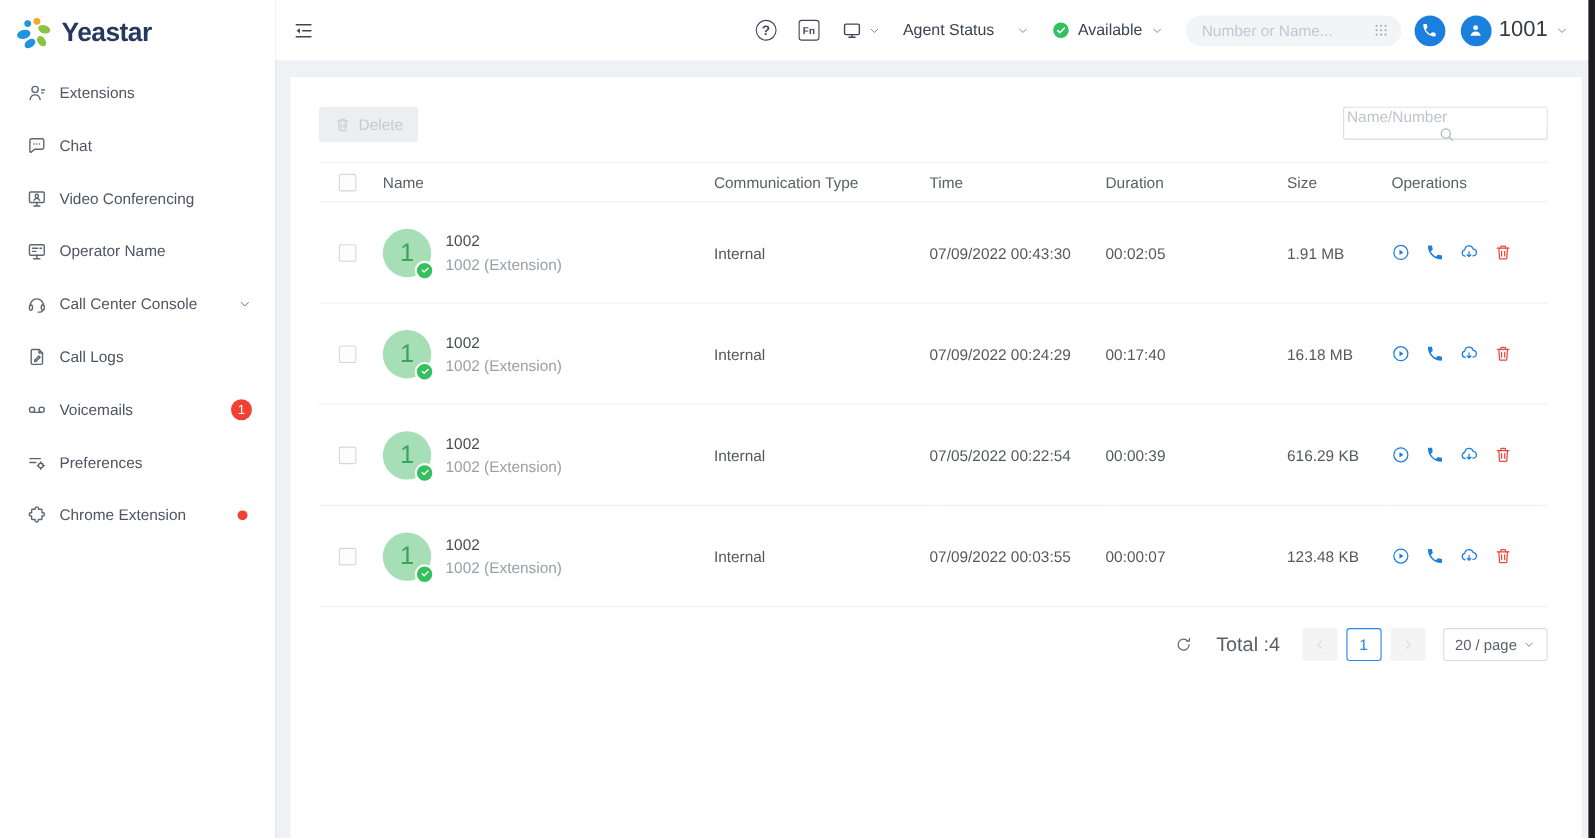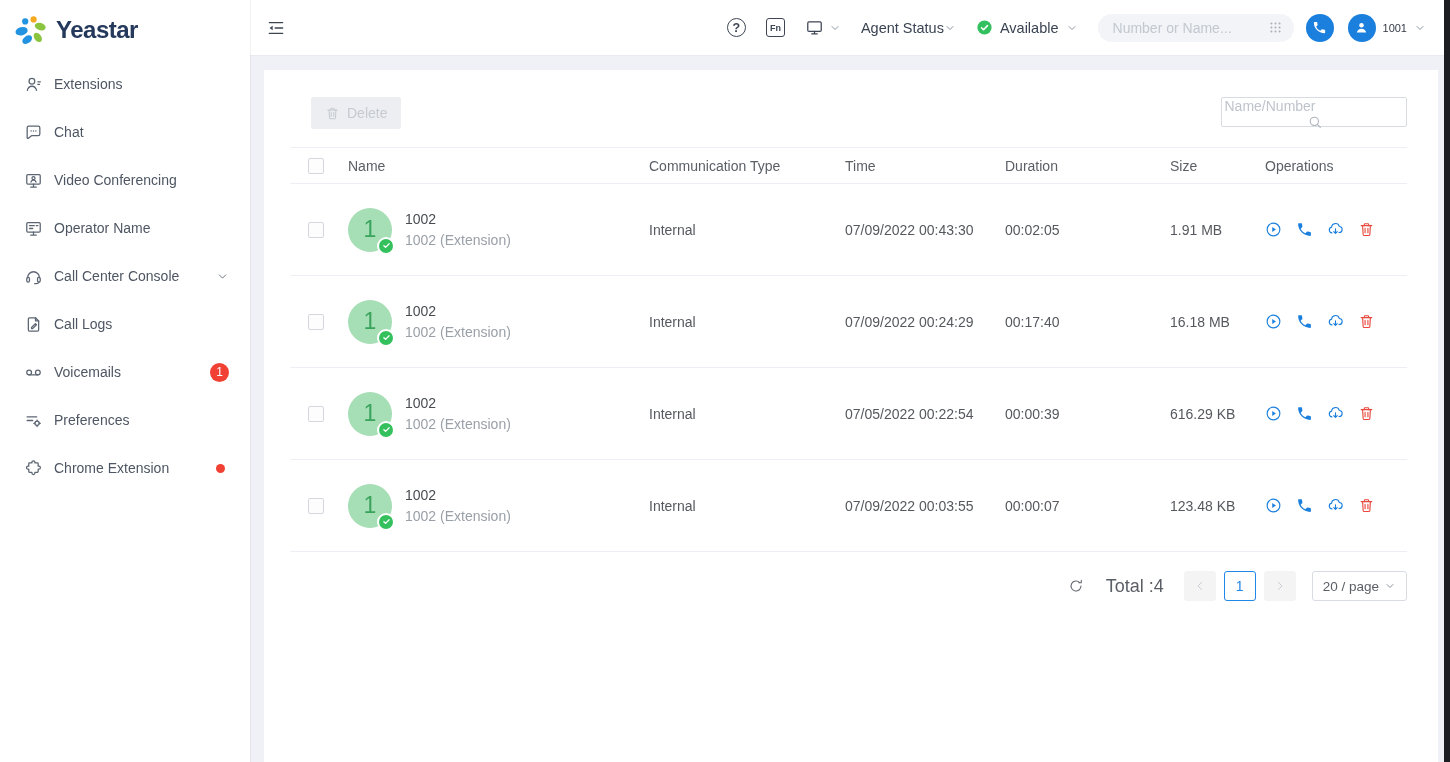--- a/index.html
+++ b/index.html
@@ -56,49 +56,49 @@
   }
   .fn-key {
     width: 19px; height: 19px; border-radius: 3px; border: 1.6px solid #3e4654;
     display: flex; align-items: center; justify-content: center;
     font-size: 9px; font-weight: 700; color: #3e4654;
   }
   .tb-svg { width: 19px; height: 19px; }
   .chev { width: 12px; height: 12px; color: #707a89; display: flex; }
   .chev svg { width: 100%; height: 100%; }
   .monitor-group { display: flex; align-items: center; gap: 5px; background: none; border: none; cursor: pointer; color: #3e4654; }
-  .agent-status, .presence { display: flex; align-items: center; gap: 0; font-size: 14.5px; color: #3a4352; background: none; border: none; cursor: pointer; }
+  .agent-status, .presence { display: flex; align-items: center; gap: 20px; font-size: 14.5px; color: #3a4352; background: none; border: none; cursor: pointer; }
   .presence { gap: 7px; }
   .check-circle { width: 17px; height: 17px; color: #33c05f; display: flex; }
   .check-circle svg { width: 100%; height: 100%; }
   .search-pill {
     width: 196px; height: 28px; background: #f2f4f7; border-radius: 14px;
     display: flex; align-items: center; padding: 0 11px 0 15px;
   }
   .search-pill input { border: none; background: transparent; outline: none; flex: 1; min-width: 0; font-size: 14px; color: #333; font-family: inherit; }
   .search-pill input::placeholder { color: #c3c8d0; }
   .dialpad { width: 15px; height: 15px; color: #a9aeb8; display: flex; cursor: pointer; }
   .dialpad svg { width: 100%; height: 100%; }
   .round-btn {
     width: 28px; height: 28px; border-radius: 50%; background: #1a7fdd; border: none;
     display: flex; align-items: center; justify-content: center; color: #fff; cursor: pointer; flex: none;
   }
   .round-btn svg { width: 15px; height: 15px; }
   .call-btn { margin-left: -8px; }
   .user-group { display: flex; align-items: center; gap: 7px; background: none; border: none; cursor: pointer; margin-left: -6px; }
-  .ext-label { font-size: 11px; color: #333a46; }
+  .ext-label { font-size: 20px; color: #333a46; }
 
   
   .content { flex: 1; background: #eff1f6; padding: 14px 12px 0 14px; overflow: hidden; }
   .card { background: #fff; height: 100%; padding: 27px 31px 0 26px; }
   .toolbar { display: flex; justify-content: space-between; align-items: flex-start; margin-bottom: 18px; }
   .delete-btn {
     height: 32px; padding: 0 14px; background: #eceef1; border: none; border-radius: 2px;
     color: #c6cad1; font-size: 14px; display: flex; align-items: center; gap: 7px;
-    font-family: inherit; cursor: not-allowed; margin-left: 21px;
+    font-family: inherit; cursor: not-allowed;
   }
   .delete-btn svg { width: 15px; height: 15px; }
   .search-box {
     width: 186px; height: 30px; border: 1px solid #d8dbe2; border-radius: 2px;
     display: flex; align-items: center; padding: 0 9px 0 11px; background: #fff; flex-direction: column;
   }
   .search-box input { border: none; outline: none; flex: 1; min-width: 0; font-size: 14px; color: #333; font-family: inherit; }
   .search-box input::placeholder { color: #bfc4cc; }
   .search-box .sb-icon { width: 16px; height: 16px; color: #aeb3bc; display: flex; cursor: pointer; }
   .search-box .sb-icon svg { width: 100%; height: 100%; }

